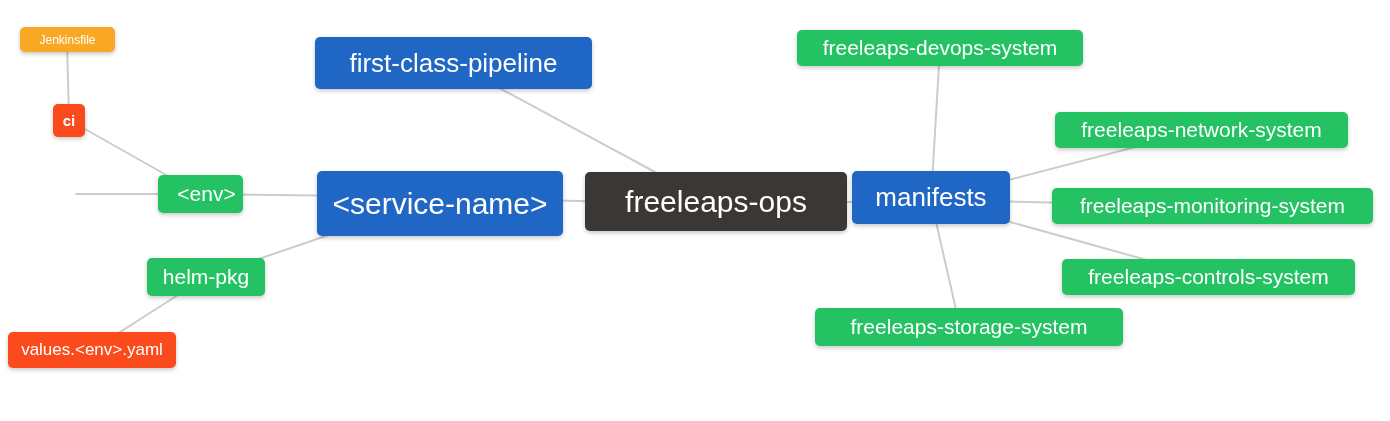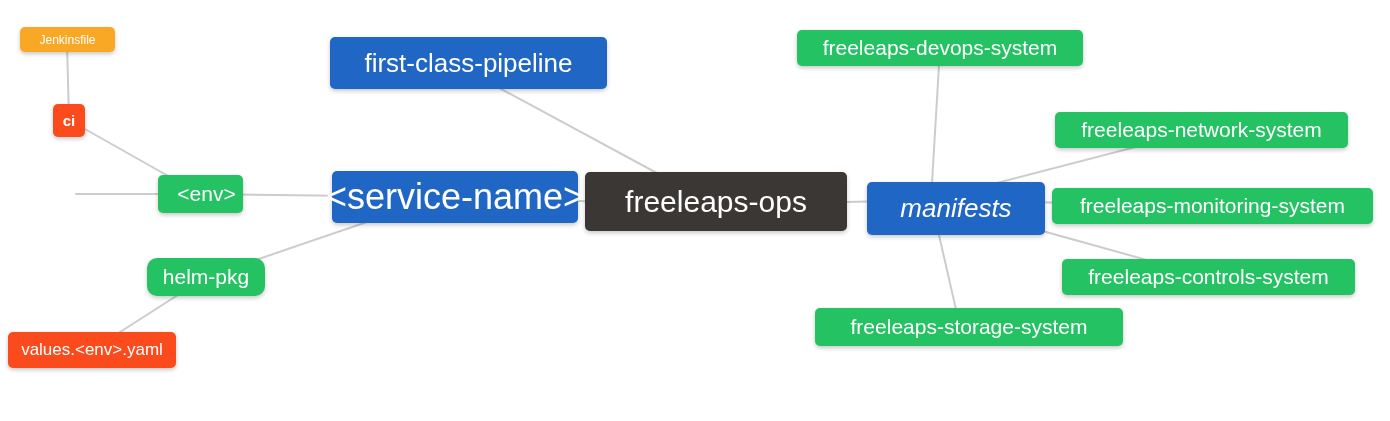--- a/index.html
+++ b/index.html
@@ -33,33 +33,33 @@
     align-items: center;
     justify-content: center;
     color: var(--text, #ffffff);
     border-radius: 5px;
     box-shadow: 0 2px 4px rgba(0,0,0,0.22);
     white-space: nowrap;
     box-sizing: border-box;
     cursor: default;
     user-select: none;
   }
-  .node.blue   { background: var(--blue,   #2066c4); margin-left: 15px; }
+  .node.blue   { background: var(--blue,   #2066c4); }
   .node.green  { background: var(--green,  #25c263); }
   .node.red    { background: var(--red,    #fb4b1d); }
   .node.orange { background: var(--orange, #f9a825); }
   .node.dark   { background: var(--dark,   #3b3735); }
 
   
   #n-root               { left: 585px;  top: 172px; width: 262px; height: 59px; font-size: 30px; }
   #n-first-class        { left: 315px;  top: 37px;  width: 277px; height: 52px; font-size: 26px; }
-  #n-service-name       { left: 317px;  top: 171px; width: 246px; height: 52px; font-size: 36px; }
-  #n-manifests          { left: 852px;  top: 182px; width: 178px; height: 53px; font-size: 26px; font-style: italic; }
+  #n-service-name       { left: 317px;  top: 171px; width: 246px; height: 65px; font-size: 30px; }
+  #n-manifests          { left: 852px;  top: 171px; width: 158px; height: 53px; font-size: 26px; }
   #n-env                { left: 158px;  top: 175px; width: 85px;  height: 38px; font-size: 21px; padding-left: 12px; }
-  #n-helm-pkg           { left: 147px;  top: 258px; width: 118px; height: 38px; font-size: 21px; border-radius: 10px; }
+  #n-helm-pkg           { left: 147px;  top: 258px; width: 118px; height: 38px; font-size: 21px; }
   #n-ci                 { left: 53px;   top: 104px; width: 32px;  height: 33px; font-size: 15px; font-weight: bold; }
   #n-argo-app           { left: 31px;   top: 176px; width: 90px;  height: 36px; font-size: 18px; }
   #n-jenkinsfile        { left: 20px;   top: 27px;  width: 95px;  height: 25px; font-size: 12px; }
   #n-values-env-yaml    { left: 8px;    top: 332px; width: 168px; height: 36px; font-size: 17px; }
   #n-devops-system      { left: 797px;  top: 30px;  width: 286px; height: 36px; font-size: 21px; }
   #n-network-system     { left: 1055px; top: 112px; width: 293px; height: 36px; font-size: 21px; }
   #n-monitoring-system  { left: 1052px; top: 188px; width: 321px; height: 36px; font-size: 21px; }
   #n-controls-system    { left: 1062px; top: 259px; width: 293px; height: 36px; font-size: 21px; }
   #n-storage-system     { left: 815px;  top: 308px; width: 308px; height: 38px; font-size: 21px; }
 </style>

